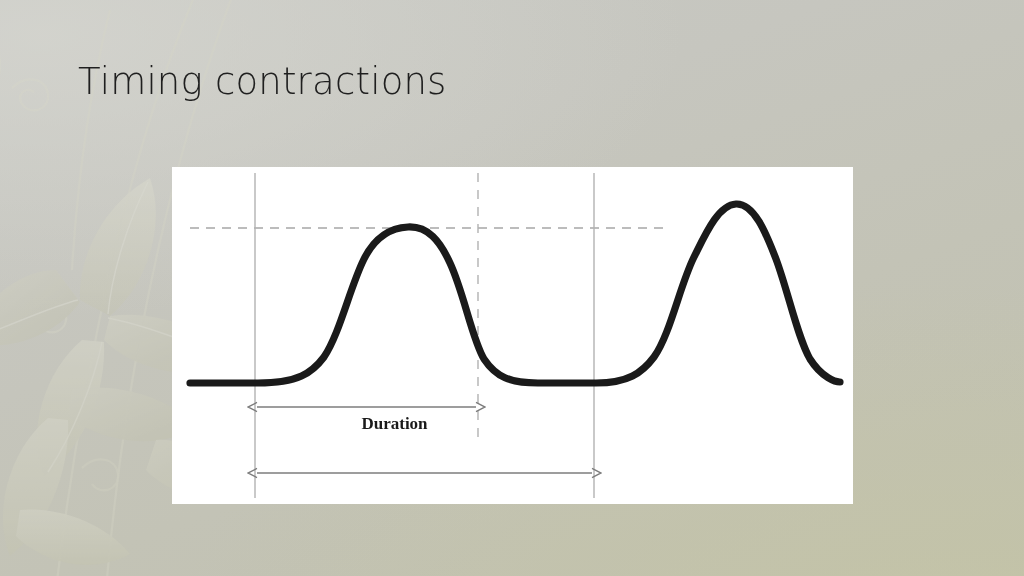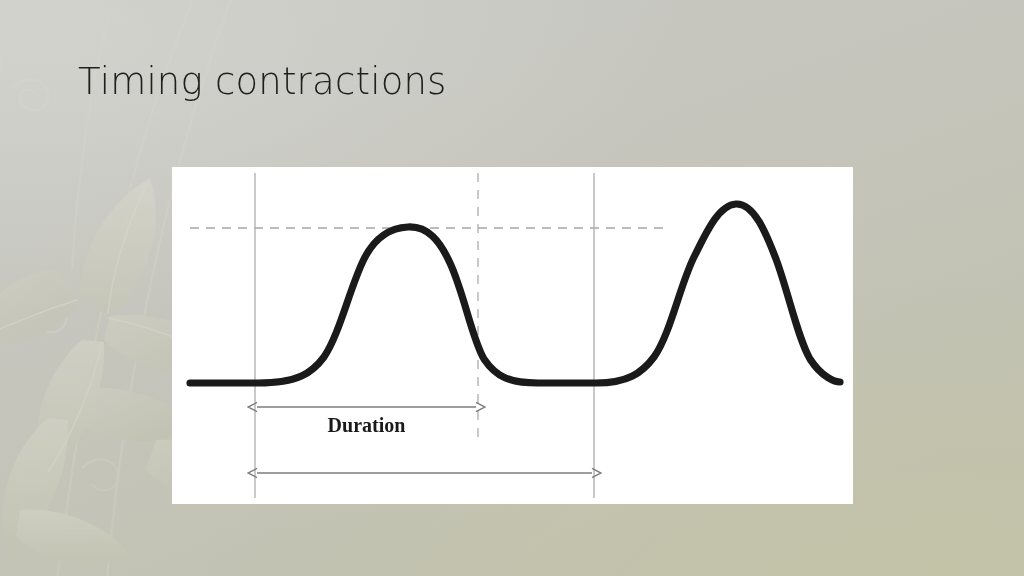--- a/index.html
+++ b/index.html
@@ -69,24 +69,25 @@
     width: 681px;
     height: 337px;
     background: #ffffff;
   }
   .figure-panel svg { display: block; width: 100%; height: 100%; }
 
   .fig-label {
     position: absolute;
     font-family: "Liberation Serif", "DejaVu Serif", serif;
     font-weight: bold;
-    font-size: 20px;
+    font-size: 17px;
     color: #1a1a1a;
     white-space: nowrap;
     text-align: center;
+    padding-left: 28px;
   }
   .fig-label.duration  { left: 255px; top: 414px; width: 223px; }
   .fig-label.frequency { left: 255px; top: 480px; width: 339px; }
 </style>
 </head>
 <body>
 
 <div id="slide">
 
   <div class="bg-base"></div>

